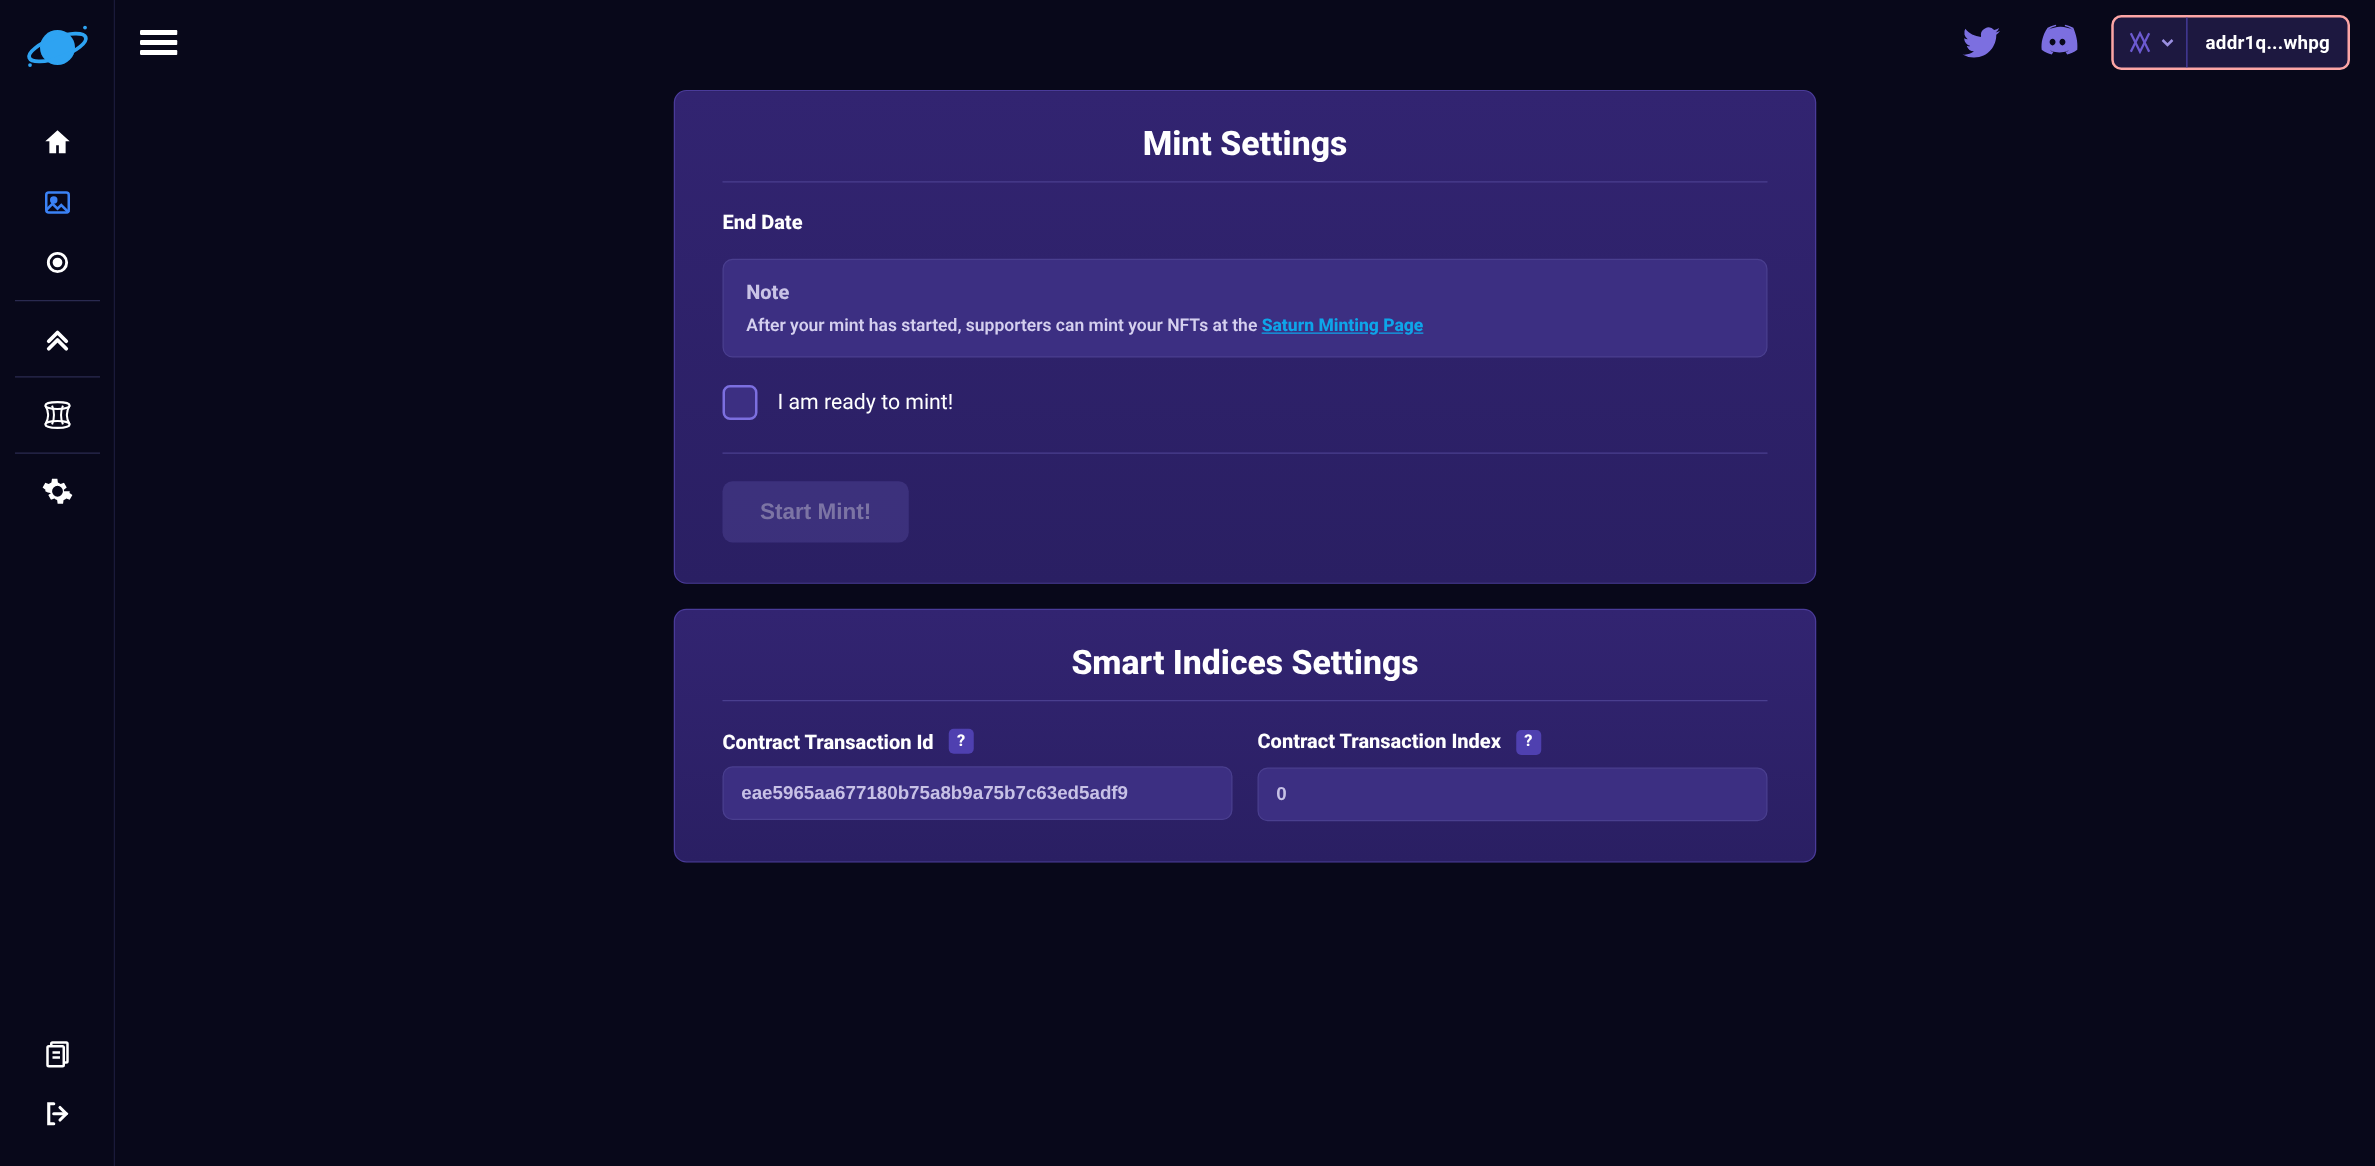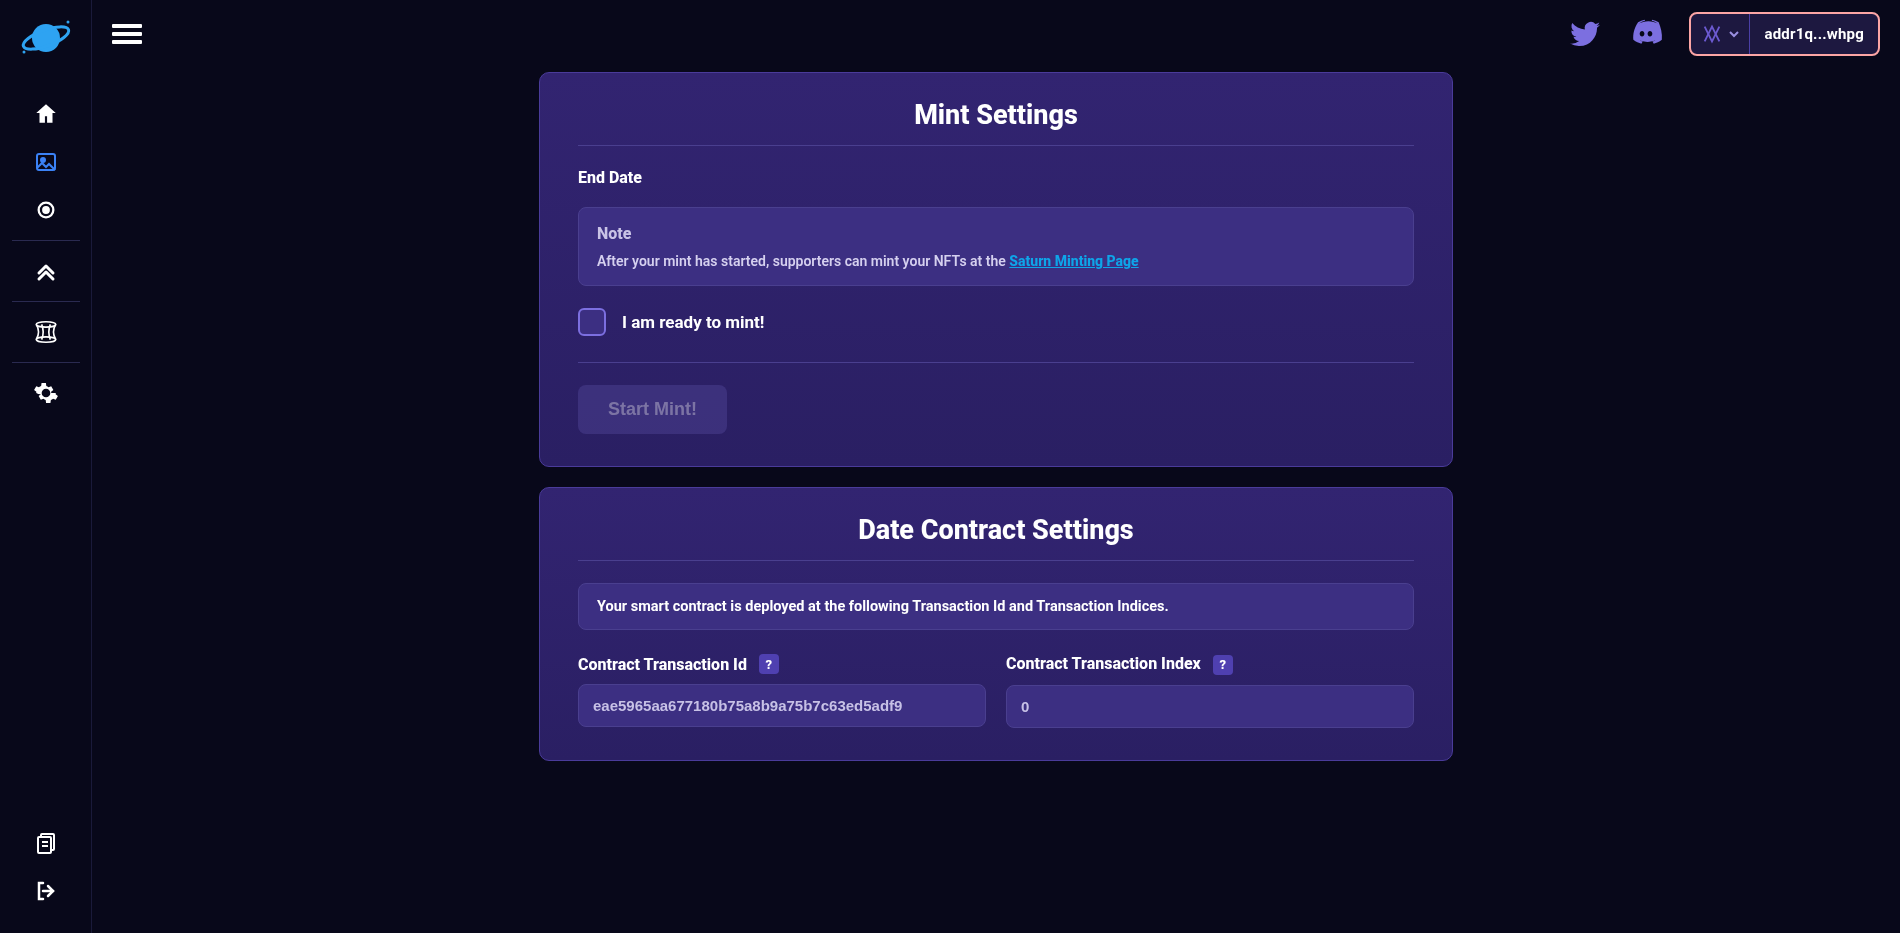--- a/index.html
+++ b/index.html
@@ -128,21 +128,21 @@
   .note-text { color:#d5d0ef; font-size:14px; font-weight:600; }
   .note-link { color:#0ea5e9; text-decoration: underline; font-weight:800; }
   .check-row { display:flex; align-items:center; gap:16px; margin-top: 22px; }
   .checkbox {
     width: 28px; height: 28px;
     border: 2px solid #7c6fe0;
     background: #3c2f82;
     border-radius: 6px;
     cursor:pointer;
   }
-  .check-label { font-weight:700; font-size:17px; }
+  .check-label { font-weight:400; font-size:17px; }
   .hr2 { height:1px; background:#4a3f8f; margin: 26px 0 22px 0; }
   .primary-btn {
     background: #4a3f8f;
     color: #bfbad9;
     font-weight:800;
     font-size:18px;
     padding: 14px 30px;
     border: none;
     border-radius: 8px;
     opacity: .55;
@@ -314,24 +314,23 @@
           <div class="checkbox"></div>
           <span class="check-label">I am ready to mint!</span>
         </div>
 
         <div class="hr2"></div>
 
         <button class="primary-btn" disabled="">Start Mint!</button>
       </section>
 
       <section class="card">
-        <h2>Date Contract Settings</h2>
+        <h2>Smart Indices Settings</h2>
         <div class="hr"></div>
 
-        <div class="info-box">Your smart contract is deployed at the following Transaction Id and Transaction Indices.</div>
 
         <div class="row-2">
           <div class="col">
             <div class="label-row">
               <span class="label" style="margin-bottom:0">Contract Transaction Id</span>
               <span class="help-badge">?</span>
             </div>
             <input class="text-input" readonly="" value="eae5965aa677180b75a8b9a75b7c63ed5adf9" style="">
           </div>
           <div class="col">

